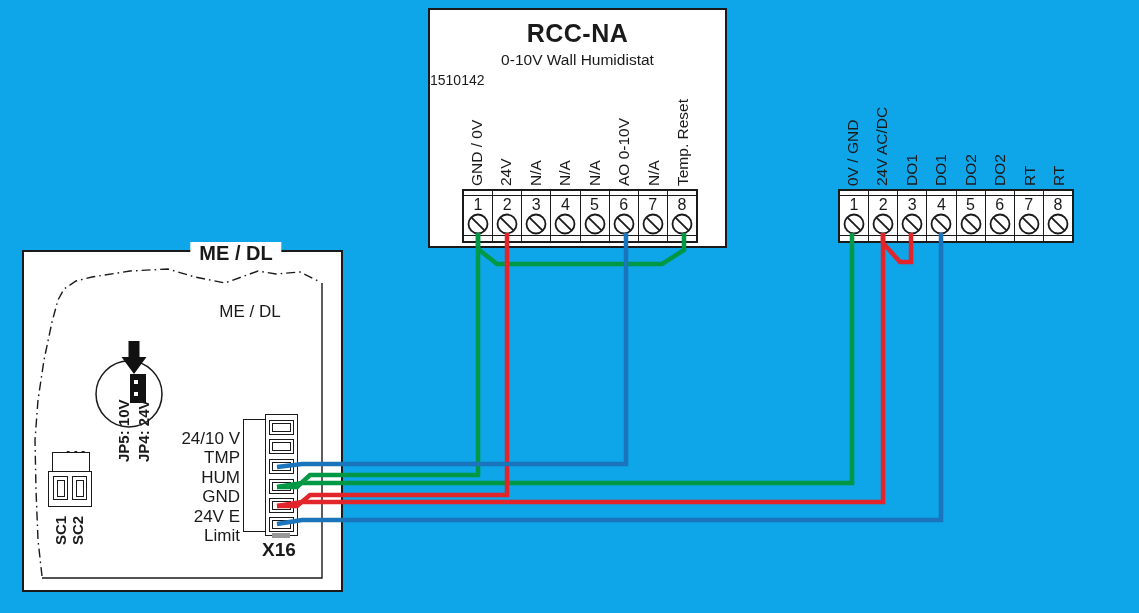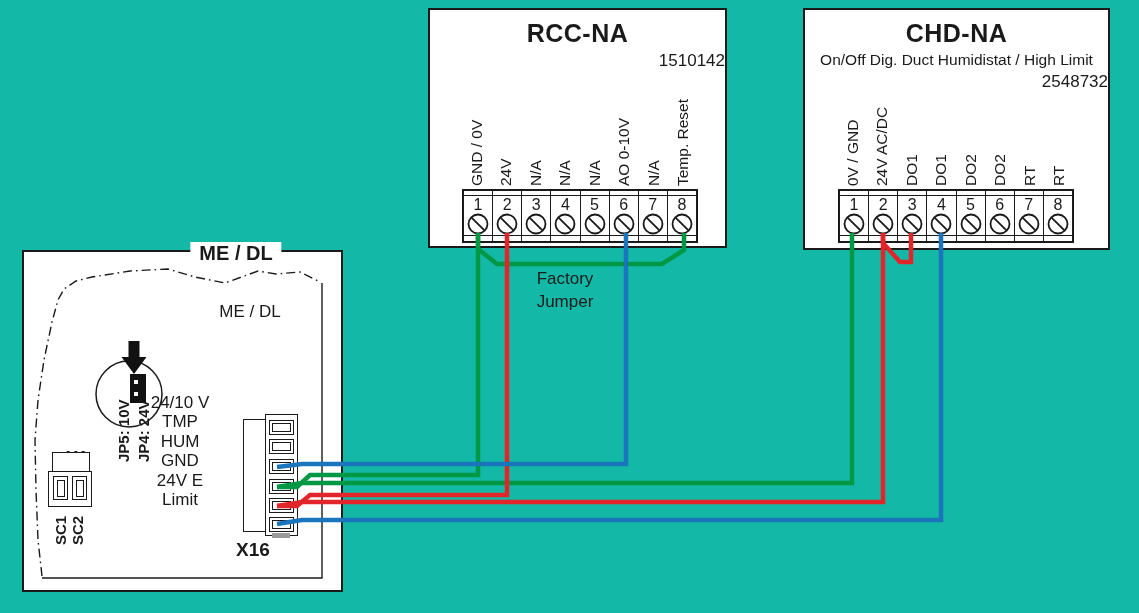--- a/index.html
+++ b/index.html
@@ -1,23 +1,23 @@
 <!DOCTYPE html>
 <html><head>
 <meta charset="utf-8">
 <style>
   html,body { margin:0; padding:0; background:#fff; }
   #canvas {
-    position:relative; width:1139px; height:613px; background:#14b8a6;
+    position:relative; width:1139px; height:613px; background:#0ea5e9;
     font-family:"Liberation Sans", sans-serif; color:#1a1a1a; overflow:hidden;
   }
   .device-box { position:absolute; border:2px solid #1a1a1a; background:#fff; box-sizing:border-box; z-index:1; }
   .dev-title { text-align:center; font-weight:bold; font-size:25px; margin-top:9px; letter-spacing:.5px; }
   .dev-sub   { text-align:center; font-size:15.5px; margin-top:3px; }
-  .dev-part  { text-align:right; font-size:17px; margin-top:3px; }
+  .dev-part  { text-align:left; font-size:14px; margin-top:3px; }
 
   .tstrip { position:absolute; border:2px solid #1a1a1a; box-sizing:border-box; display:flex; z-index:2; background:#fff; }
   .tstrip .hline { position:absolute; left:0; right:0; height:1.2px; background:#1a1a1a; z-index:1; }
   .tcell { position:relative; flex:1; box-sizing:border-box; }
   .tcell + .tcell { border-left:1.5px solid #1a1a1a; }
   .tnum { display:block; text-align:center; font-size:16px; margin-top:5px; }
   .screw { position:absolute; left:50%; transform:translateX(-50%); top:21px; }
 
   .rot-label {
     position:absolute; transform-origin:0 0; transform:rotate(-90deg);
@@ -44,28 +44,24 @@
   .jp-black-col { position:absolute; background:#111; }
   .jp-dot { position:absolute; width:4px; height:4px; background:#fff; }
 </style>
 </head>
 <body>
 
 <div id="canvas">
 
   <div class="device-box" style="left:428px; top:8px; width:299px; height:240px;">
     <div class="dev-title">RCC-NA</div>
+    <div class="dev-sub">0-10V Wall Humidistat</div>
     <div class="dev-part">1510142</div>
   </div>
 
-  <div class="device-box" style="left:803px; top:8px; width:307px; height:242px;">
-    <div class="dev-title">CHD-NA</div>
-    <div class="dev-sub">On/Off Dig. Duct Humidistat / High Limit</div>
-    <div class="dev-part">2548732</div>
-  </div>
 
   <div class="device-box" style="left:22px; top:250px; width:321px; height:342px;"></div>
   <div class="abs bold" style="left:236px; top:242px; transform:translateX(-50%); background:#fff; padding:0 9px; font-size:20px; z-index:3;">ME / DL</div>
 
   <div class="abs center" style="left:175px; top:301px; width:150px; font-size:17px; line-height:21px; z-index:2;">
     <div>ME / DL</div>
   </div>
 
   <svg id="medl-art" width="1139" height="613" viewBox="0 0 1139 613">
     <polyline points="42,576 38,540 36,490 35,440 38,400 44,360 52,322 58,300 64,289 76,281 92,277 130,271 168,269 195,277 225,283 258,271 276,274 300,272 320,282" fill="none" stroke="#1a1a1a" stroke-width="1.4" stroke-dasharray="9 4 1.6 4"></polyline>
@@ -91,21 +87,21 @@
     <div class="outline-rect" style="left:52px; top:452px; width:38px; height:21px; z-index:2;"></div>
     <div class="outline-rect" style="left:48px; top:471px; width:44px; height:36px; z-index:2;"></div>
     <div class="x1-sq" style="left:53px; top:476px; z-index:3;"></div>
     <div class="x1-sq" style="left:72px; top:476px; z-index:3;"></div>
   </div>
   <div class="rot-block" style="left:52px; top:545px; font-size:15px; line-height:17px;">
     <div>SC1</div>
     <div>SC2</div>
   </div>
 
-  <div class="abs" style="left:120px; top:393px; width:120px; text-align:center; font-size:17px; line-height:19.4px; z-index:2;">
+  <div class="abs" style="left:120px; top:429px; width:120px; text-align:right; font-size:17px; line-height:19.4px; z-index:2;">
     <div>24/10 V</div>
     <div>TMP</div>
     <div>HUM</div>
     <div>GND</div>
     <div>24V E</div>
     <div>Limit</div>
   </div>
 
   <div>
     <div class="outline-rect" style="left:243px; top:419px; width:24px; height:113px; z-index:2;"></div>
@@ -113,26 +109,22 @@
     <div id="x16-pins">
         <div class="pin-sq" style="left: 269px; top: 419.5px; z-index: 3;"></div>
         <div class="pin-sq" style="left: 269px; top: 439px; z-index: 3;"></div>
         <div class="pin-sq" style="left: 269px; top: 459px; z-index: 3;"></div>
         <div class="pin-sq" style="left: 269px; top: 479px; z-index: 3;"></div>
         <div class="pin-sq" style="left: 269px; top: 498px; z-index: 3;"></div>
         <div class="pin-sq" style="left: 269px; top: 517px; z-index: 3;"></div>
       </div>
     <div class="abs" style="left:272px; top:533px; width:18px; height:5px; background:#999; z-index:2;"></div>
   </div>
-  <div class="abs bold" style="left:236px; top:539px; font-size:19px; z-index:2;">X16</div>
-
-  <div class="abs center" style="left:505px; top:267px; width:120px; font-size:17px; line-height:23px; z-index:4;">
-    <div>Factory</div>
-    <div>Jumper</div>
-  </div>
+  <div class="abs bold" style="left:262px; top:539px; font-size:19px; z-index:2;">X16</div>
+
 
   <div id="strips">
       <div class="tstrip" style="left: 462px; top: 189px; width: 236px; height: 54px;">
         <div class="hline" style="top: 4px;"></div>
         <div class="hline" style="top: 44px;"></div>
         <div class="tcell">
           <span class="tnum">1</span>
           <svg width="24" height="24" class="screw">
             <circle cx="12" cy="12" r="9.5" fill="#fff" stroke="#1a1a1a" stroke-width="1.8"></circle>
             <line x1="5.3" y1="5.3" x2="18.7" y2="18.7" stroke="#1a1a1a" stroke-width="1.8"></line>

